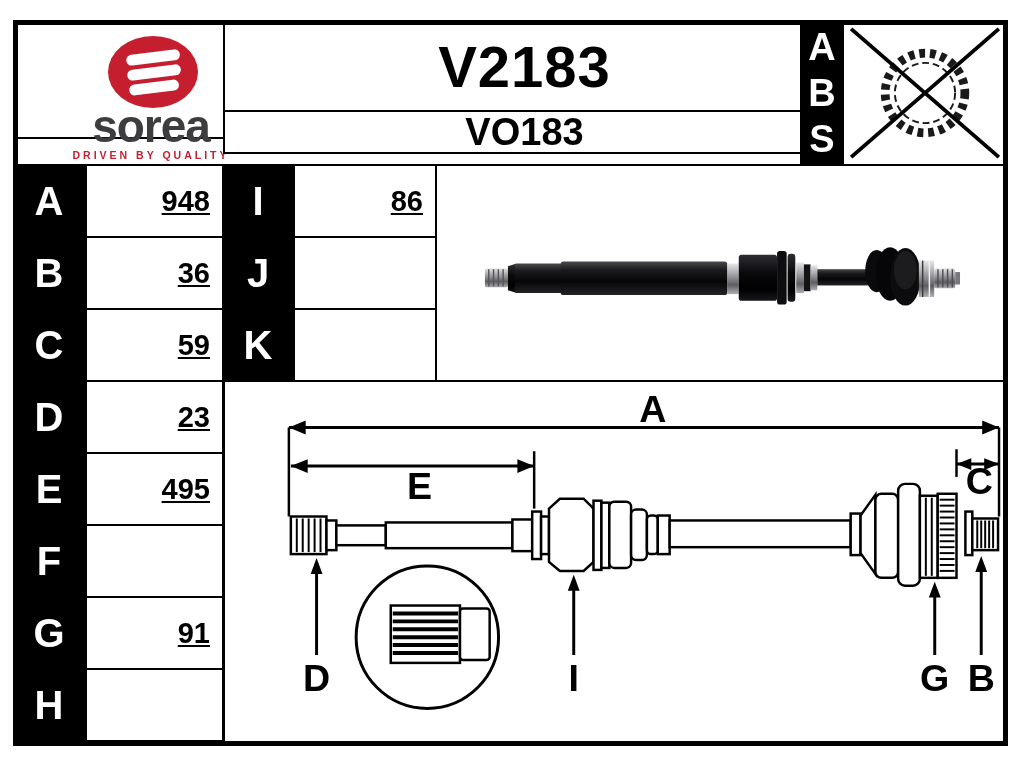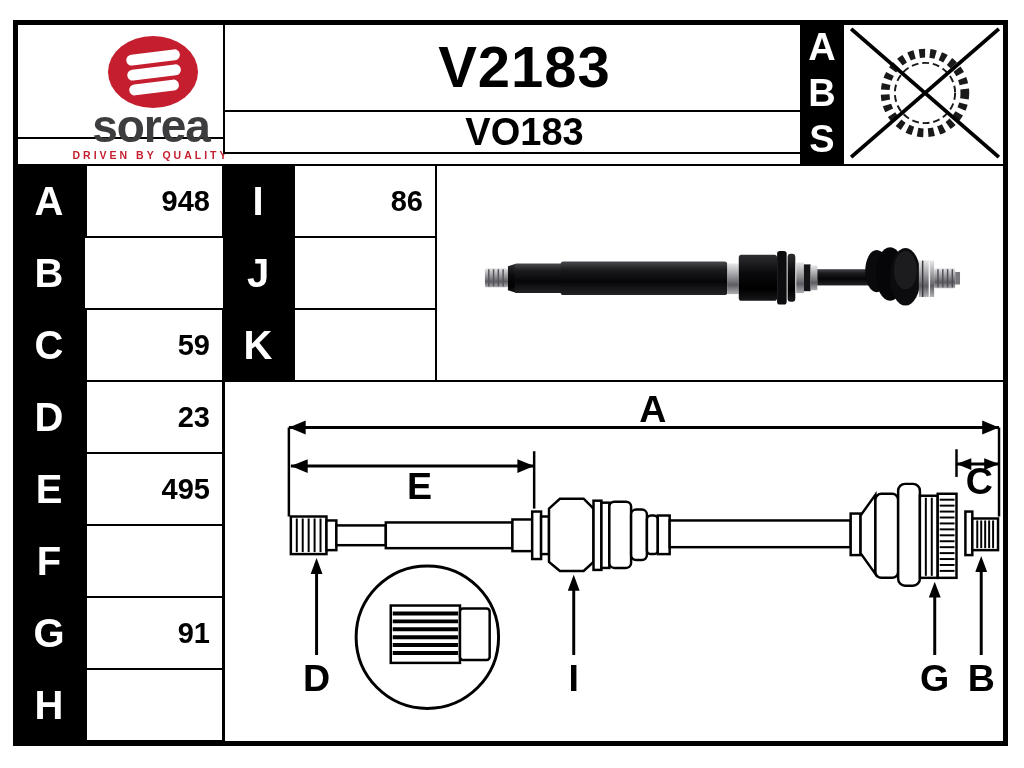--- a/index.html
+++ b/index.html
@@ -18,21 +18,21 @@
   #abs-strip{left:800px;top:20px;width:44px;height:146px;background:#000;border:2px solid #000;
              display:flex;flex-direction:column;align-items:center;justify-content:space-around;padding:2px 0;}
   #abs-strip span{color:#fff;font-size:38px;font-weight:bold;line-height:1;}
   #abs-icon-cell{left:842px;top:20px;width:166px;height:146px;padding:2px;}
   
   .srow{position:absolute;left:13px;width:211px;height:74px;display:flex;}
   .srow2{position:absolute;left:223px;width:214px;height:74px;display:flex;}
   .lbl{width:68px;background:#000;border:2px solid #000;color:#fff;display:flex;align-items:center;justify-content:center;
        font-size:40px;font-weight:bold;}
   .val{flex:1;background:#fff;border:2px solid #000;display:flex;align-items:center;justify-content:flex-end;
-       padding-right:12px;font-size:29px;font-weight:bold;}
+       padding-right:12px;font-size:29px;font-weight:bold;text-decoration:underline;}
   
   #photo-cell{left:435px;top:164px;width:573px;height:218px;display:flex;align-items:center;justify-content:center;}
   #drawing-cell{left:223px;top:380px;width:785px;height:366px;}
   svg text{font-family:"Liberation Sans","DejaVu Sans",sans-serif;}
 </style>
 </head>
 <body>
 
 <div id="page">
 
@@ -71,20 +71,21 @@
       <line x1="157" y1="5" x2="5" y2="137" stroke="#000" stroke-width="4"></line>
     </svg>
   </div>
 
   <div class="srow" style="top:164px">
     <div class="lbl">A</div>
     <div class="val">948</div>
   </div>
   <div class="srow" style="top:236px">
     <div class="lbl">B</div>
+    <div class="val">36</div>
   </div>
   <div class="srow" style="top:308px">
     <div class="lbl">C</div>
     <div class="val">59</div>
   </div>
   <div class="srow" style="top:380px">
     <div class="lbl">D</div>
     <div class="val">23</div>
   </div>
   <div class="srow" style="top:452px">

